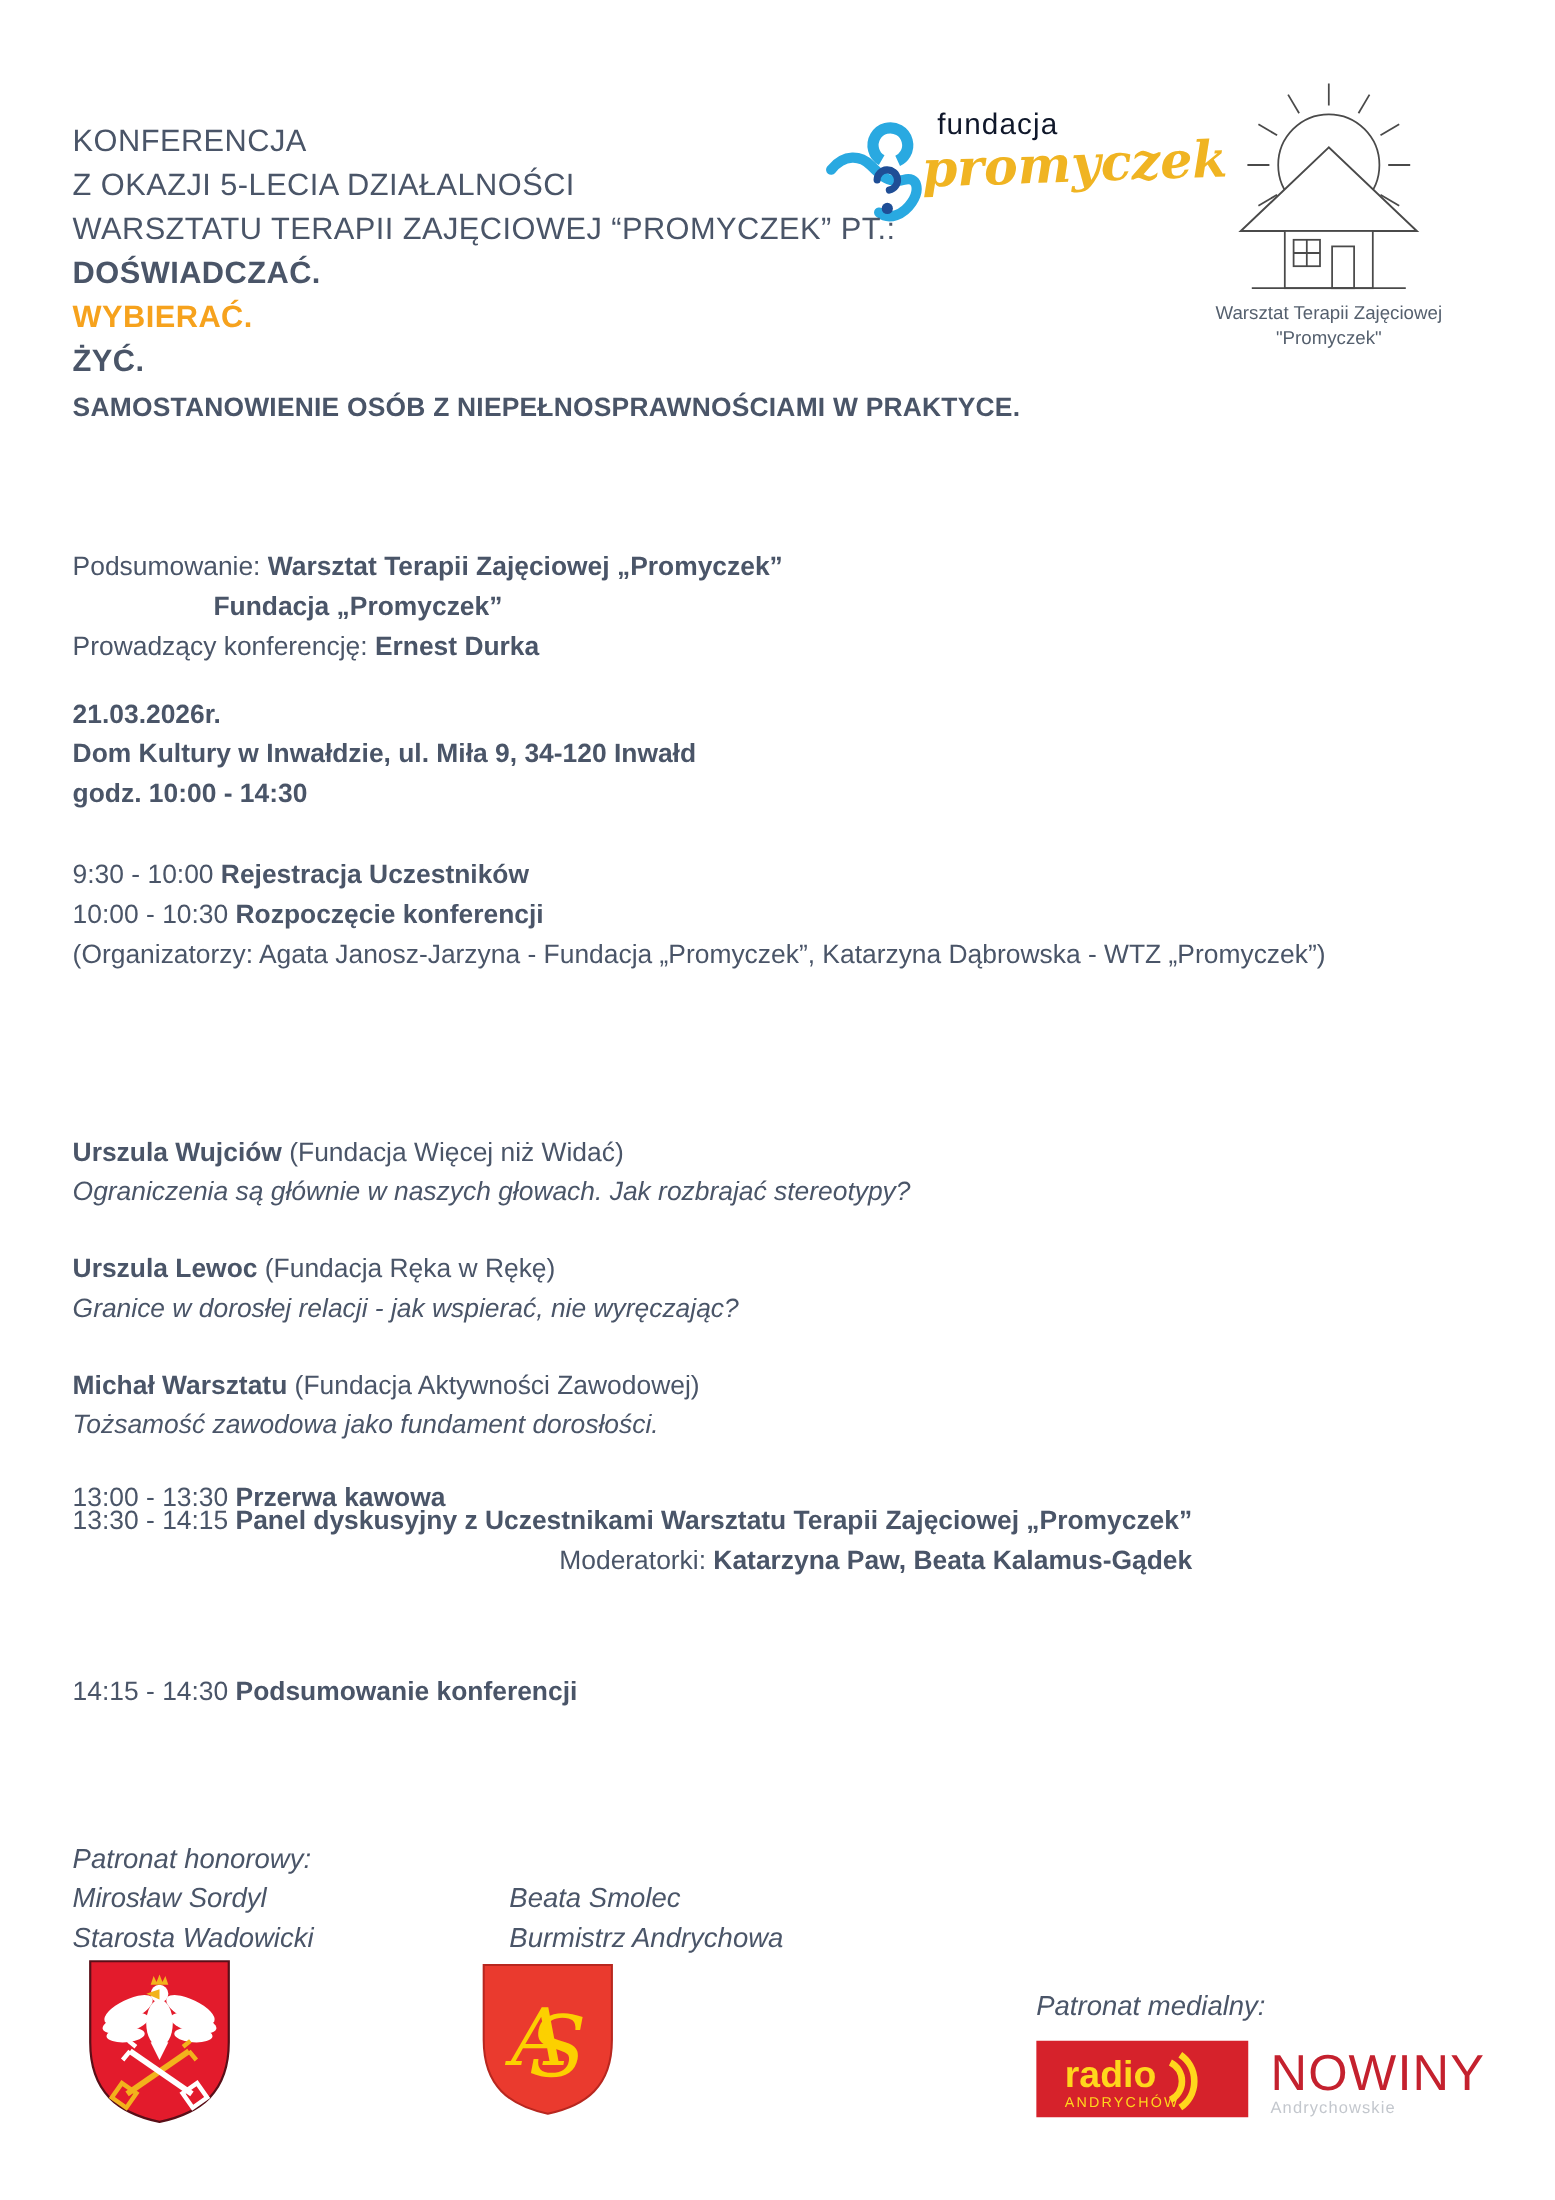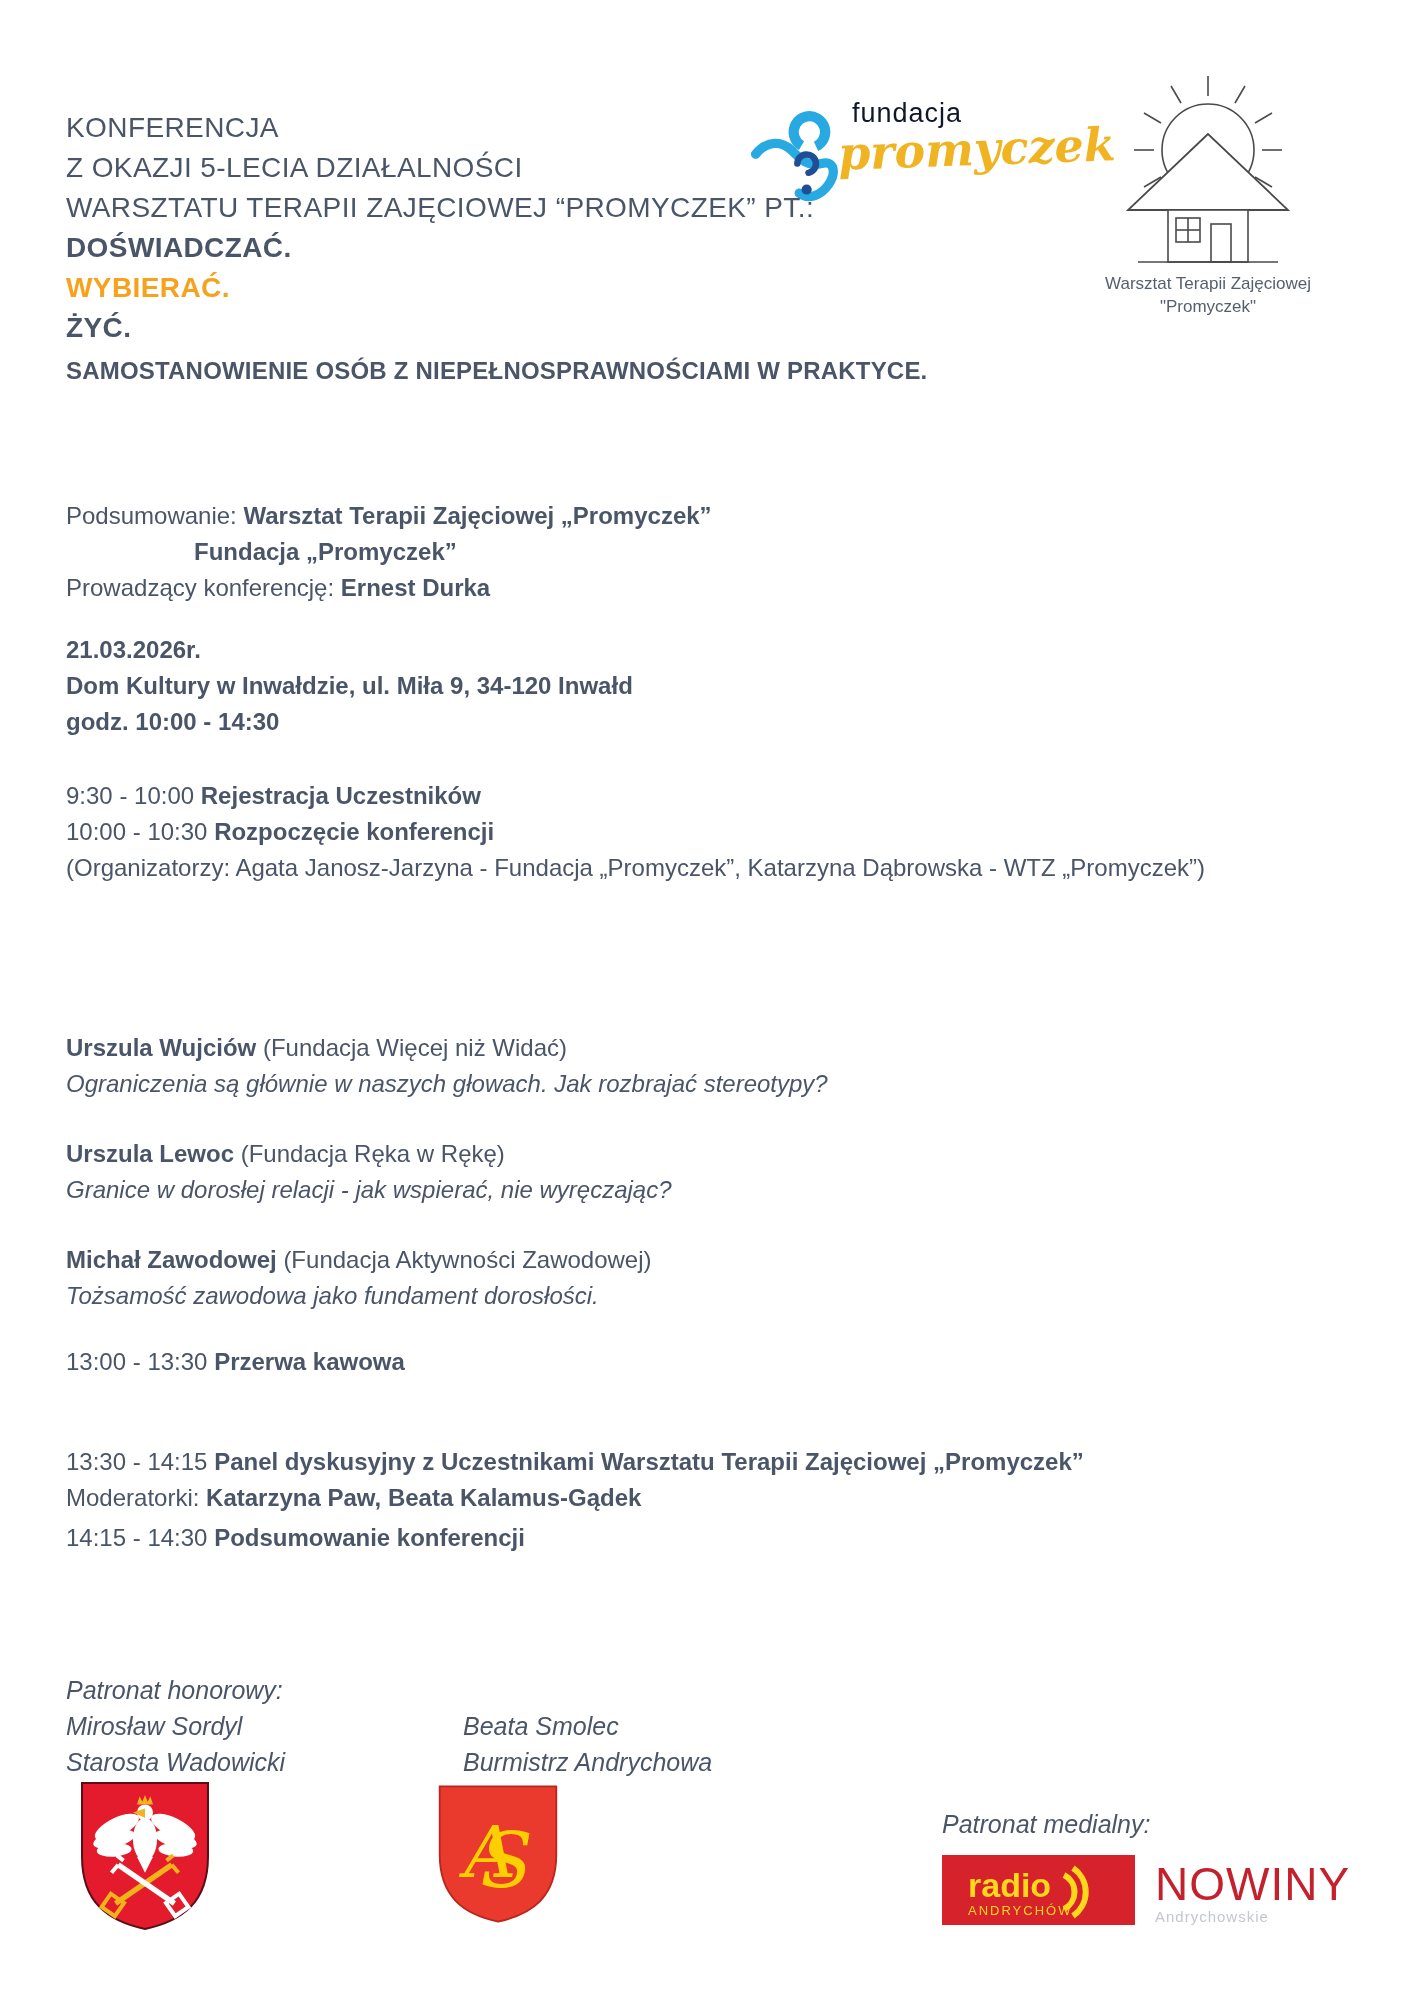--- a/index.html
+++ b/index.html
@@ -129,32 +129,32 @@
   <div class="abs body-text" style="left:66px;top:1136px;">
     <div>
       <b>Urszula Lewoc</b>
       <span>(Fundacja Ręka w Rękę)</span>
     </div>
     <div class="italic">Granice w dorosłej relacji - jak wspierać, nie wyręczając?</div>
   </div>
 
   <div class="abs body-text" style="left:66px;top:1242px;">
     <div>
-      <b>Michał Zawodowej</b>
+      <b>Michał Warsztatu</b>
       <span>(Fundacja Aktywności Zawodowej)</span>
     </div>
     <div class="italic">Tożsamość zawodowa jako fundament dorosłości.</div>
   </div>
 
   <div class="abs body-text" style="left:66px;top:1344px;">
     <span>13:00 - 13:30</span>
     <b>Przerwa kawowa</b>
   </div>
 
-  <div class="abs body-text" style="left:66px;top:1444px;">
+  <div class="abs body-text" style="left:66px;top:1365px;text-align:right;">
     <div>
       <span>13:30 - 14:15</span>
       <b>Panel dyskusyjny z Uczestnikami Warsztatu Terapii Zajęciowej „Promyczek”</b>
     </div>
     <div>
       <span>Moderatorki:</span>
       <b>Katarzyna Paw, Beata Kalamus-Gądek</b>
     </div>
   </div>
 

